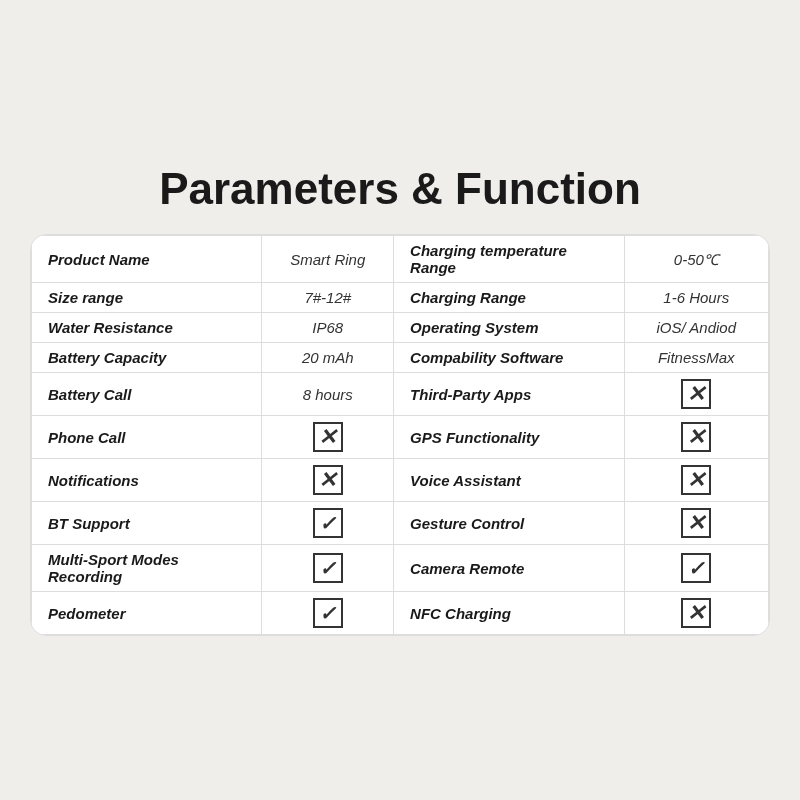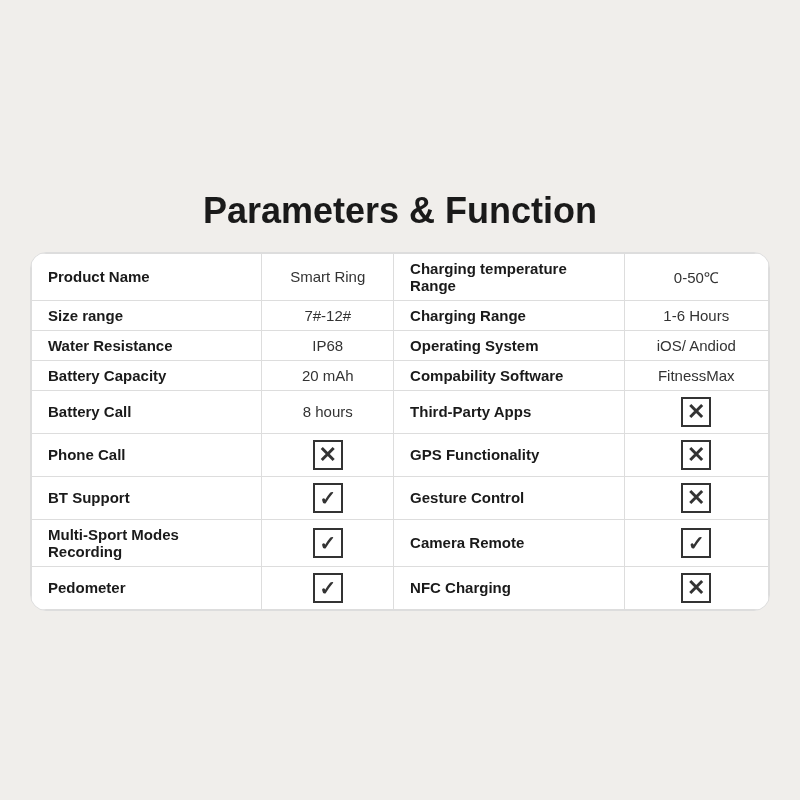--- a/index.html
+++ b/index.html
@@ -7,21 +7,21 @@
       width: 800px;
       height: 800px;
       background: #f0eeeb;
       font-family: 'Arial', sans-serif;
       display: flex;
       flex-direction: column;
       align-items: center;
       justify-content: center;
     }
     .page-title {
-      font-size: 36px;
+      font-size: 44px;
       font-weight: 800;
       color: #1a1a1a;
       margin-bottom: 20px;
       text-align: center;
     }
     .table-wrapper {
       background: #fff;
       border-radius: 16px;
       border: 1px solid #ddd;
       overflow: hidden;
@@ -30,20 +30,21 @@
     table {
       width: 100%;
       border-collapse: collapse;
     }
     td {
       border: 1px solid #ddd;
       padding: 6px 16px;
       vertical-align: middle;
       font-size: 15px;
       color: #1a1a1a;
+      font-style: italic;
     }
     td.label {
       font-weight: 700;
       width: 175px;
     }
     td.value {
       color: #333;
       font-weight: 400;
       width: 100px;
       text-align: center;
@@ -117,20 +118,26 @@
       <td class="label2">Third-Party Apps</td>
       <td class="value2"><span class="check-x">✕</span></td>
     </tr>
         <tr>
       <td class="label">Phone Call</td>
       <td class="value"><span class="check-x">✕</span></td>
       <td class="label2">GPS Functionality</td>
       <td class="value2"><span class="check-x">✕</span></td>
     </tr>
         <tr>
+      <td class="label">Notifications</td>
+      <td class="value"><span class="check-x">✕</span></td>
+      <td class="label2">Voice Assistant</td>
+      <td class="value2"><span class="check-x">✕</span></td>
+    </tr>
+        <tr>
       <td class="label">BT Support</td>
       <td class="value"><span class="check-v">✓</span></td>
       <td class="label2">Gesture Control</td>
       <td class="value2"><span class="check-x">✕</span></td>
     </tr>
         <tr>
       <td class="label">Multi-Sport Modes Recording</td>
       <td class="value"><span class="check-v">✓</span></td>
       <td class="label2">Camera Remote</td>
       <td class="value2"><span class="check-v">✓</span></td>

